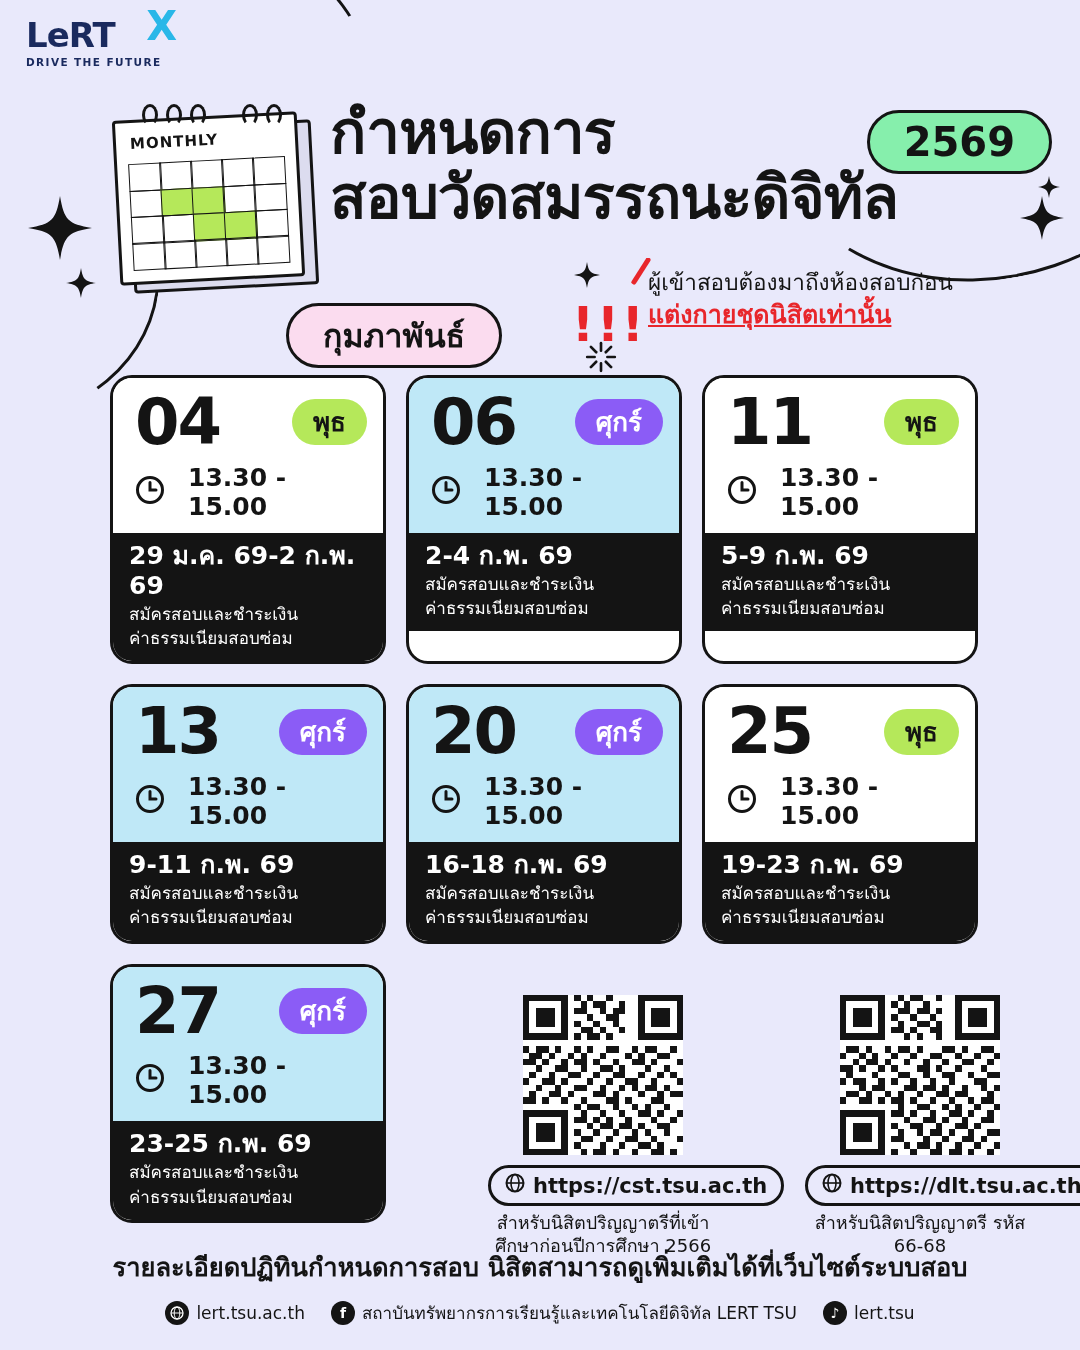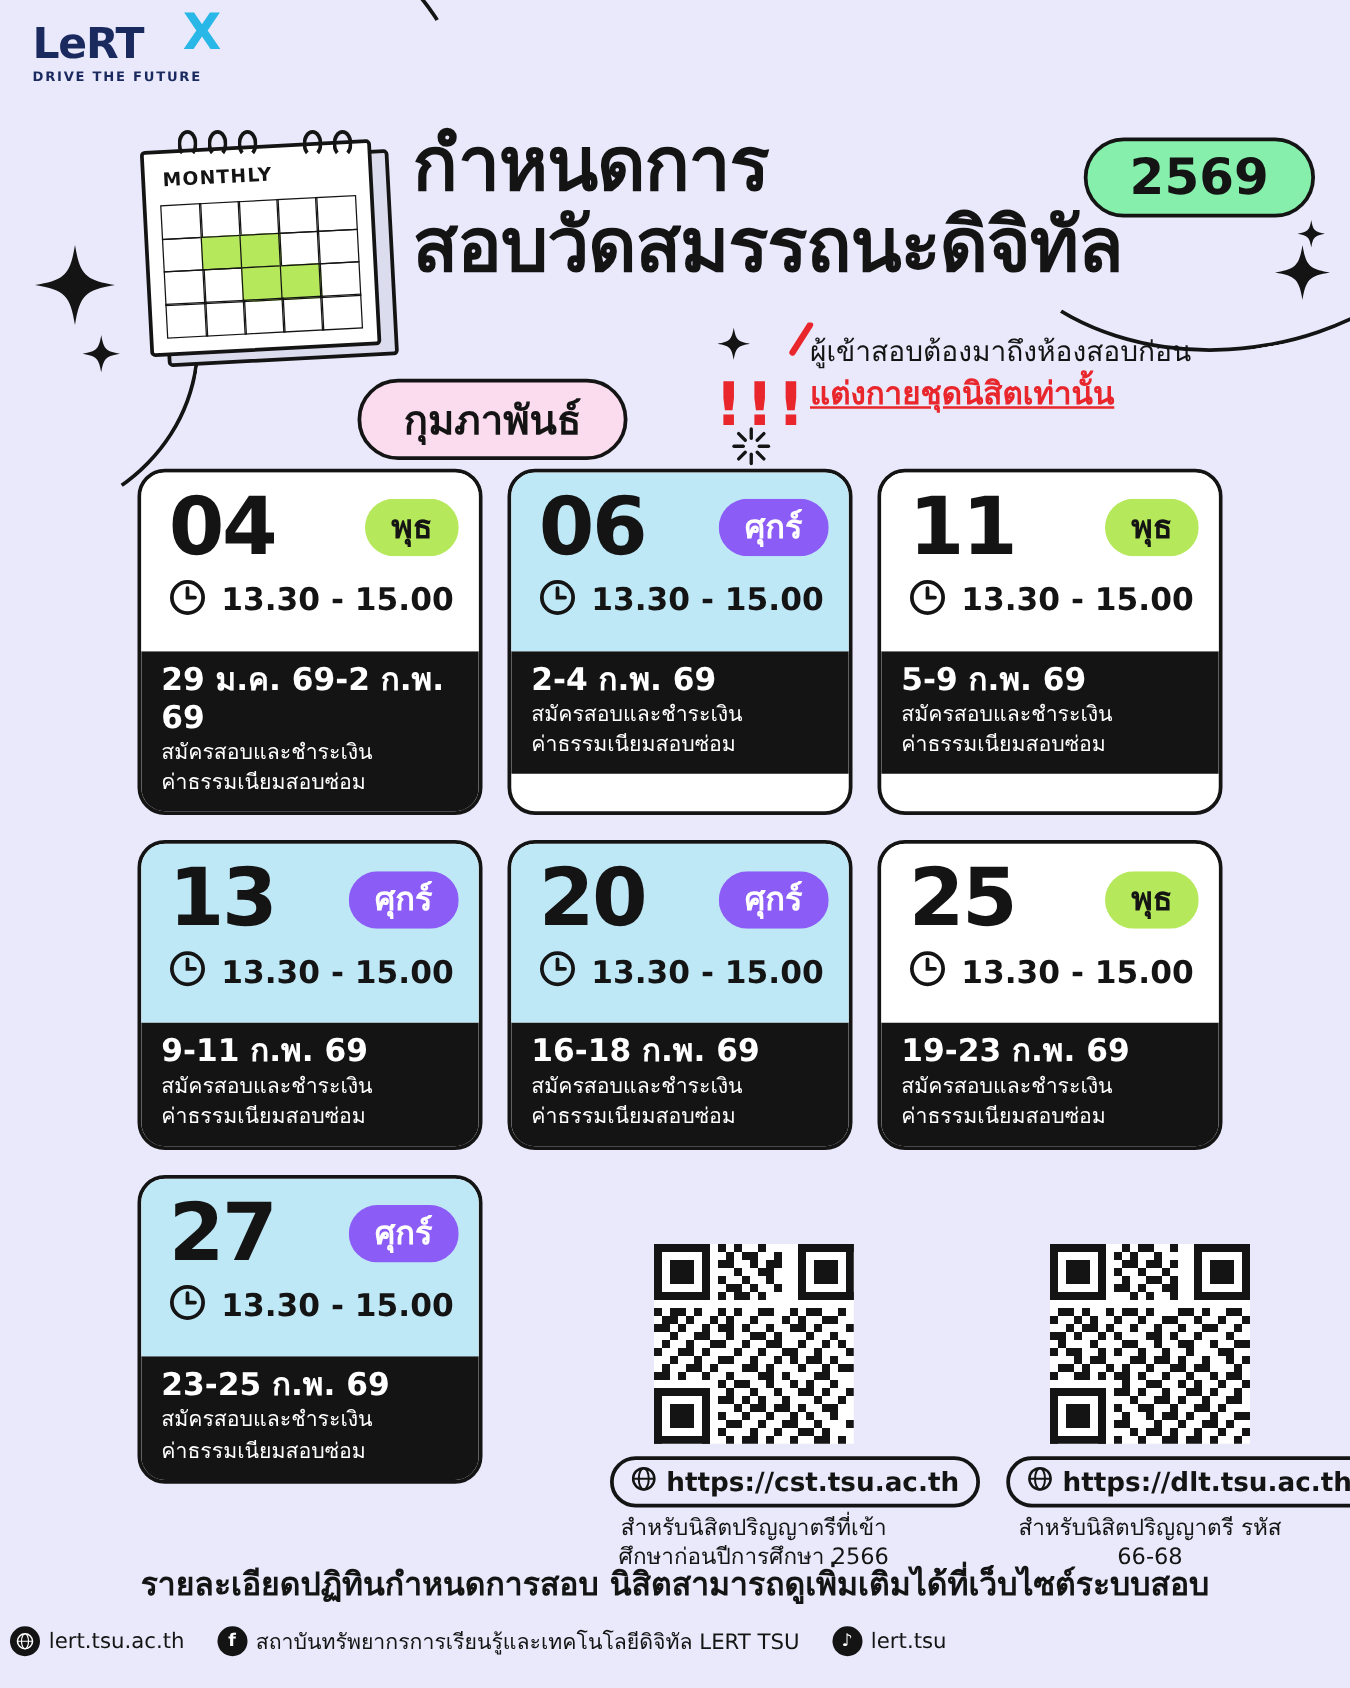--- a/index.html
+++ b/index.html
@@ -198,21 +198,21 @@
   }
   .card {
     border: 3px solid #141414;
     border-radius: 22px;
     overflow: hidden;
     background: #fff;
   }
   .card.blue .card-top { background: #bfe8f7; }
   .card.white .card-top { background: #ffffff; }
   .card-top {
-    padding: 14px 16px 24px 16px;
+    padding: 14px 16px 12px 16px;
     position: relative;
   }
   .row1 {
     display: flex;
     align-items: center;
     justify-content: space-between;
   }
   .daynum {
     font-family: "DejaVu Sans", sans-serif;
     font-size: 64px;
@@ -228,21 +228,21 @@
     font-size: 26px;
     font-weight: bold;
     line-height: 1;
     border: 3px solid transparent;
   }
   .pill.green { background: #b5e85a; color: #141414; }
   .pill.black { background: #8b5cf6; color: #ffffff; }
   .row2 {
     display: flex;
     align-items: center;
-    gap: 12px;
+    gap: 23px;
     margin-top: 10px;
     margin-left: 6px;
   }
   .clock { flex: 0 0 auto; }
   .time {
     font-size: 25px;
     font-weight: bold;
     color: #141414;
   }
   .card-bottom {
@@ -300,21 +300,21 @@
   }
   .footer-title {
     font-size: 25.5px;
     font-weight: bold;
     color: #141414;
   }
   .footer-row {
     margin-top: 12px;
     display: flex;
     align-items: center;
-    justify-content: flex-start;
+    justify-content: center;
     gap: 10px;
     font-size: 17px;
     color: #141414;
   }
   .footer-row .item { display: flex; align-items: center; gap: 7px; margin: 0 8px; }
   .circ {
     width: 24px; height: 24px; border-radius: 50%;
     background: #141414; color: #fff;
     display: flex; align-items: center; justify-content: center;
     font-size: 14px; font-weight: bold; flex: 0 0 auto;

